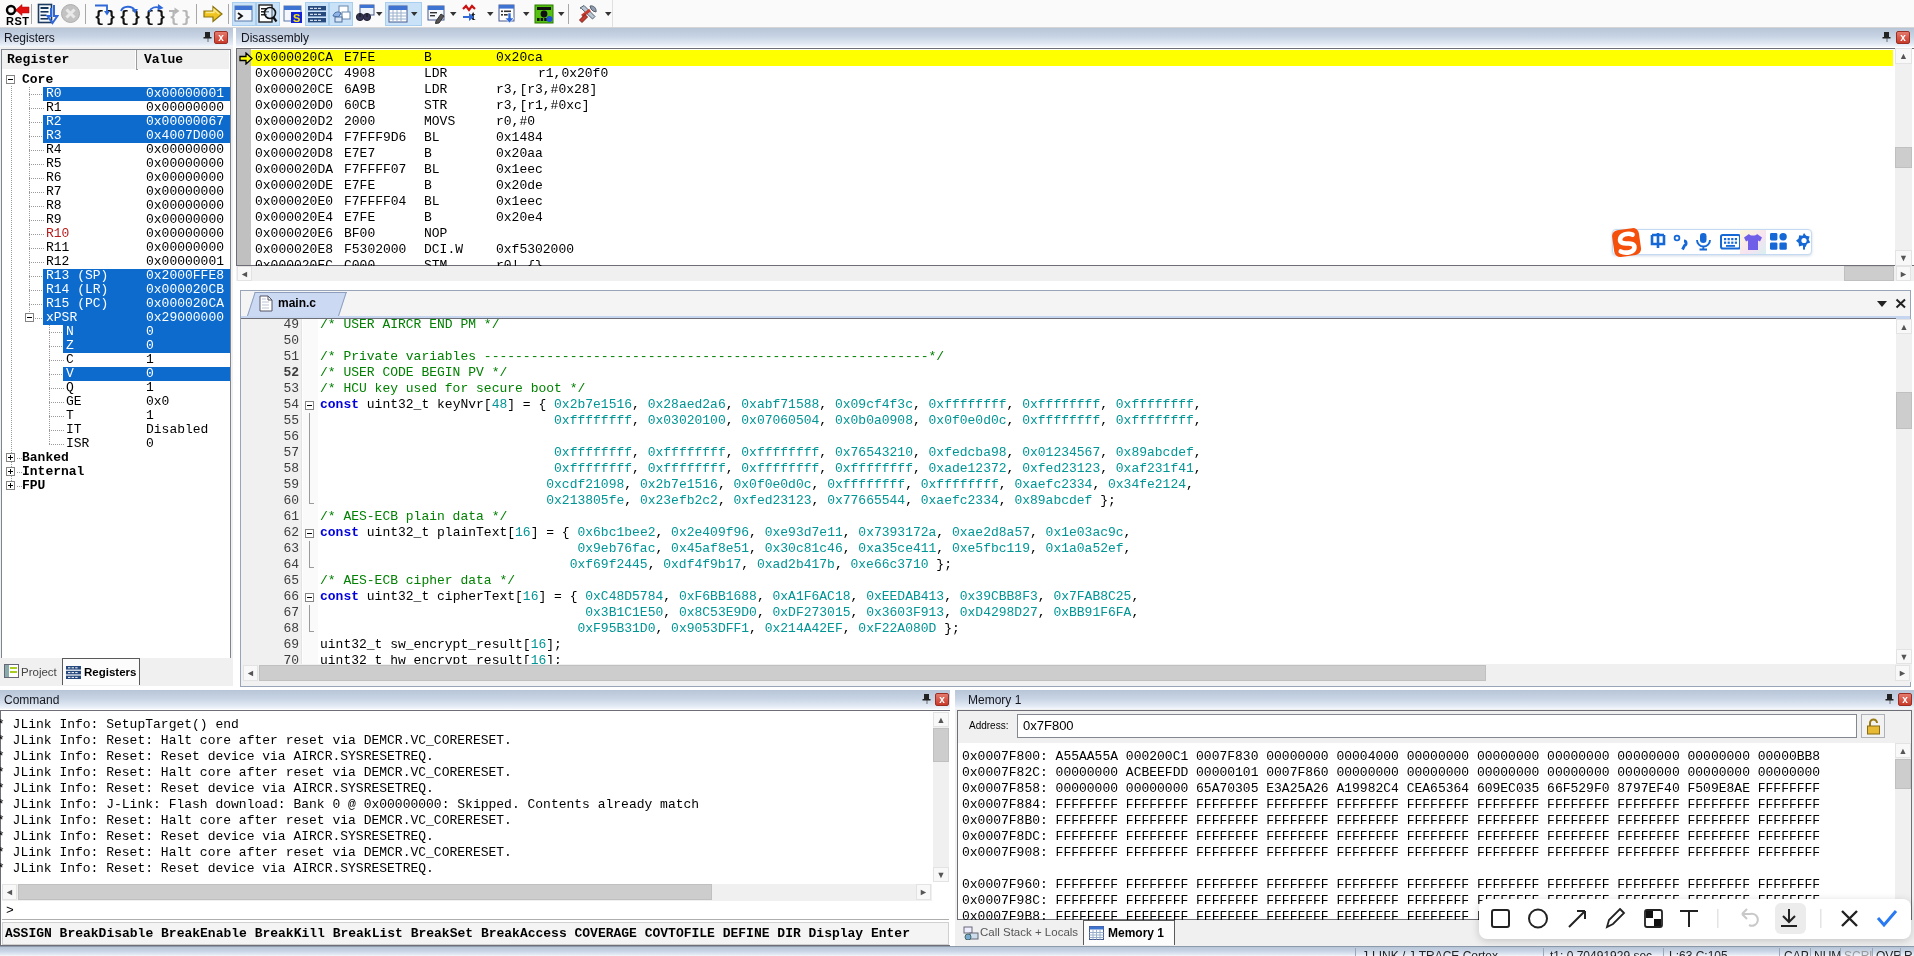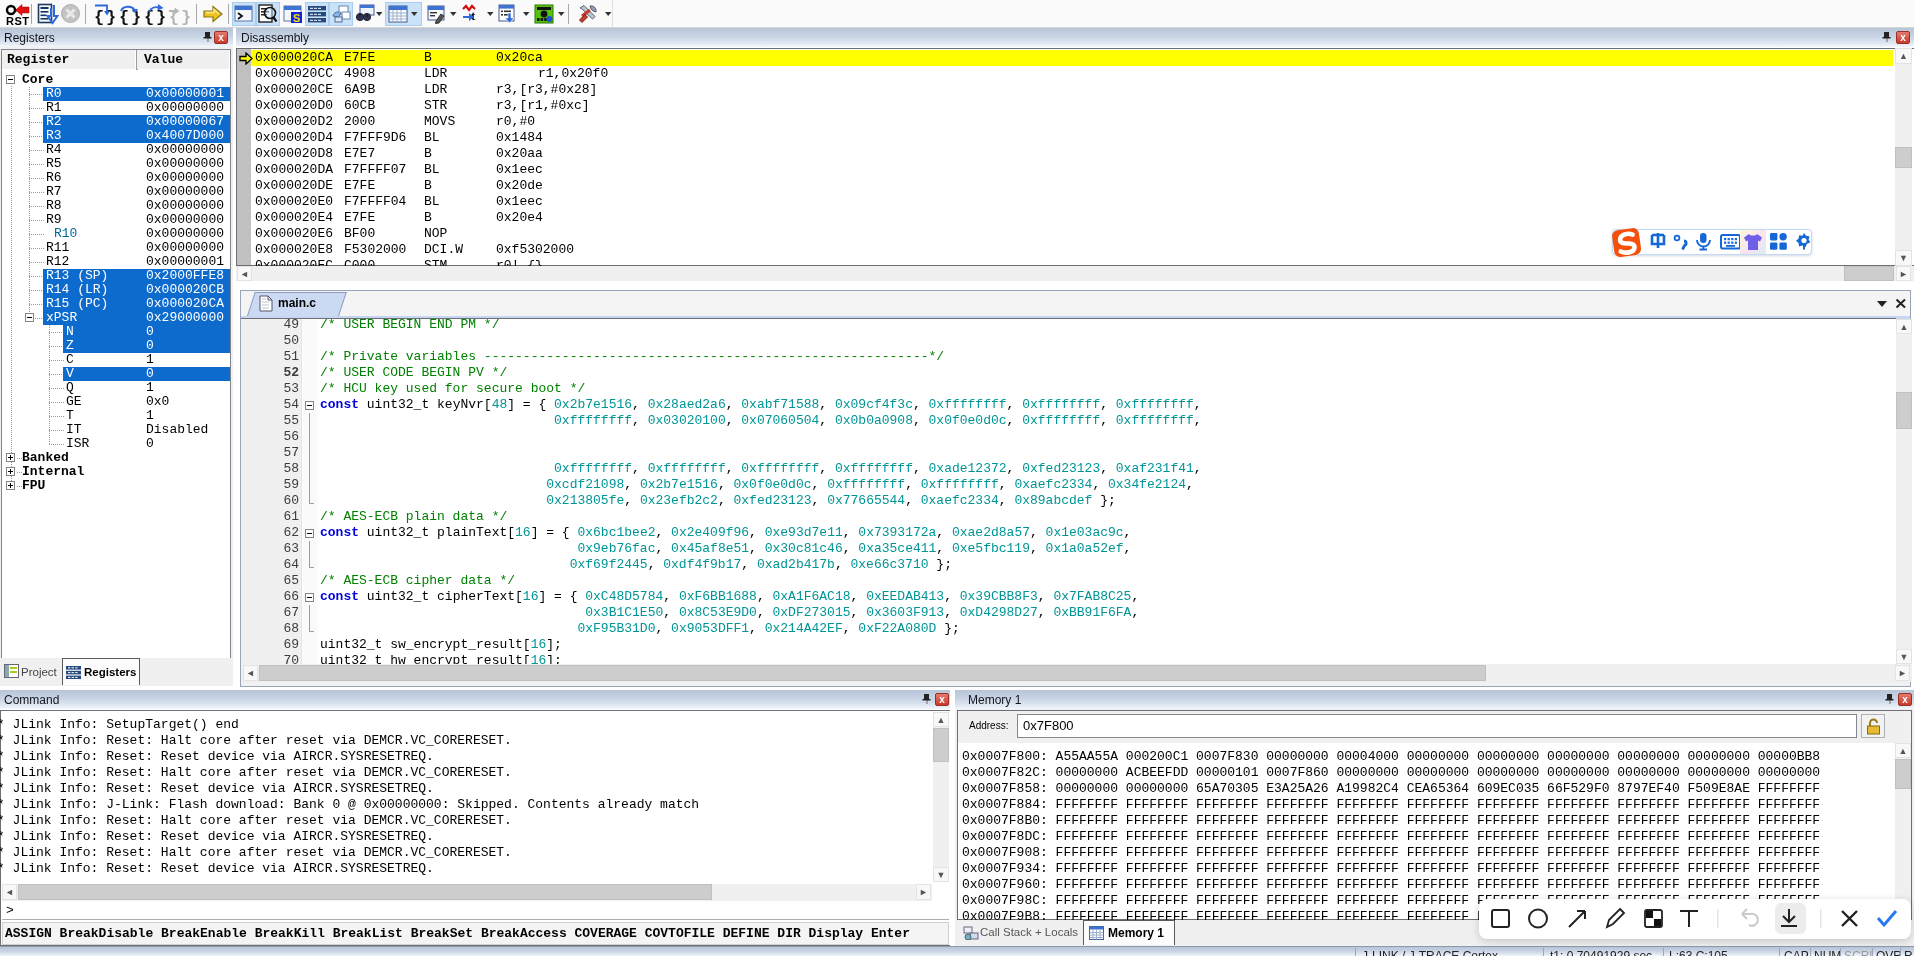--- a/index.html
+++ b/index.html
@@ -244,21 +244,21 @@
 <div class="abs" style="left:27px;top:142px;width:15px;height:1px;background-image:repeating-linear-gradient(90deg,#9a9a9a 0 1px,transparent 1px 2px);"></div>
 <div class="abs mono row14" style="left:44px;top:135px;color:#000;">R7</div>
 <div class="abs mono row14" style="left:144px;top:135px;color:#000;">0x00000000</div>
 <div class="abs" style="left:27px;top:156px;width:15px;height:1px;background-image:repeating-linear-gradient(90deg,#9a9a9a 0 1px,transparent 1px 2px);"></div>
 <div class="abs mono row14" style="left:44px;top:149px;color:#000;">R8</div>
 <div class="abs mono row14" style="left:144px;top:149px;color:#000;">0x00000000</div>
 <div class="abs" style="left:27px;top:170px;width:15px;height:1px;background-image:repeating-linear-gradient(90deg,#9a9a9a 0 1px,transparent 1px 2px);"></div>
 <div class="abs mono row14" style="left:44px;top:163px;color:#000;">R9</div>
 <div class="abs mono row14" style="left:144px;top:163px;color:#000;">0x00000000</div>
 <div class="abs" style="left:27px;top:184px;width:15px;height:1px;background-image:repeating-linear-gradient(90deg,#9a9a9a 0 1px,transparent 1px 2px);"></div>
-<div class="abs mono row14" style="left:52px;top:177px;color:#0369a1;">R10</div>
+<div class="abs mono row14" style="left:44px;top:177px;color:#b91c1c;">R10</div>
 <div class="abs mono row14" style="left:144px;top:177px;color:#000;">0x00000000</div>
 <div class="abs" style="left:27px;top:198px;width:15px;height:1px;background-image:repeating-linear-gradient(90deg,#9a9a9a 0 1px,transparent 1px 2px);"></div>
 <div class="abs mono row14" style="left:44px;top:191px;color:#000;">R11</div>
 <div class="abs mono row14" style="left:144px;top:191px;color:#000;">0x00000000</div>
 <div class="abs" style="left:27px;top:212px;width:15px;height:1px;background-image:repeating-linear-gradient(90deg,#9a9a9a 0 1px,transparent 1px 2px);"></div>
 <div class="abs mono row14" style="left:44px;top:205px;color:#000;">R12</div>
 <div class="abs mono row14" style="left:144px;top:205px;color:#000;">0x00000001</div>
 <div class="abs" style="left:27px;top:226px;width:15px;height:1px;background-image:repeating-linear-gradient(90deg,#9a9a9a 0 1px,transparent 1px 2px);"></div>
 <div class="abs hl" style="left:41px;top:219px;width:187px;height:14px;"></div>
 <div class="abs mono row14" style="left:44px;top:219px;color:#fff;">R13 (SP)</div>
@@ -451,39 +451,40 @@
       <path d="M1 1 L11 1 L6 7 Z" fill="#222"></path>
     </svg>
 <svg class="abs" style="left:1654px;top:7px;" width="12" height="11">
       <path d="M1.5 1.5 L10 9.5 M10 1.5 L1.5 9.5" stroke="#222" stroke-width="2"></path>
     </svg>
 <div class="abs" style="left:0;top:25px;width:1669px;height:3px;background:#c6d5f0;"></div>
 <div class="abs" style="left:0;top:27px;width:1655px;height:346px;border-top:1px solid #6e6e76;background:#fff;">
 <div class="abs" style="left:0;top:0;width:61px;height:345px;background:#f0f0f0;border-right:1px solid #e4e4e4;"></div>
 <div class="abs" style="left:62px;top:0;width:15px;height:345px;background:#fafafa;"></div>
 <div class="ln mono" style="left:2px;top:-2px;">49</div>
-<div class="abs mono" style="left:79px;top:-2px;"><span class="cmt">/* USER BEGIN END PM */</span></div>
+<div class="abs mono" style="left:79px;top:-2px;"><span class="cmt">/* USER AIRCR END PM */</span></div>
 <div class="ln mono" style="left:2px;top:14px;">50</div>
 <div class="ln mono" style="left:2px;top:30px;">51</div>
 <div class="abs mono" style="left:79px;top:30px;"><span class="cmt">/* Private variables ---------------------------------------------------------*/</span></div>
 <div class="ln mono" style="left:2px;top:46px;font-weight:bold;">52</div>
 <div class="abs mono" style="left:79px;top:46px;"><span class="cmt">/* USER CODE BEGIN PV */</span></div>
 <div class="ln mono" style="left:2px;top:62px;">53</div>
 <div class="abs mono" style="left:79px;top:62px;"><span class="cmt">/* HCU key used for secure boot */</span></div>
 <div class="ln mono" style="left:2px;top:78px;">54</div>
 <div class="abs mono" style="left:79px;top:78px;"><span class="kw">const</span> uint32_t keyNvr[<span class="num">48</span>] = { <span class="num">0x2b7e1516</span>, <span class="num">0x28aed2a6</span>, <span class="num">0xabf71588</span>, <span class="num">0x09cf4f3c</span>, <span class="num">0xffffffff</span>, <span class="num">0xffffffff</span>, <span class="num">0xffffffff</span>,</div>
 <div class="abs" style="left:64px;top:82px;width:9px;height:9px;background:#fff;border:1px solid #848484;">
         <div style="position:absolute;left:1px;top:3px;width:5px;height:1px;background:#000;"></div>
       </div>
 <div class="ln mono" style="left:2px;top:94px;">55</div>
 <div class="abs mono" style="left:79px;top:94px;">                              <span class="num">0xffffffff</span>, <span class="num">0x03020100</span>, <span class="num">0x07060504</span>, <span class="num">0x0b0a0908</span>, <span class="num">0x0f0e0d0c</span>, <span class="num">0xffffffff</span>, <span class="num">0xffffffff</span>,</div>
 <div class="abs" style="left:68px;top:94px;width:1px;height:16px;background:#9a9a9a;"></div>
 <div class="ln mono" style="left:2px;top:110px;">56</div>
 <div class="abs" style="left:68px;top:110px;width:1px;height:16px;background:#9a9a9a;"></div>
 <div class="ln mono" style="left:2px;top:126px;">57</div>
+<div class="abs mono" style="left:79px;top:126px;">                              <span class="num">0xffffffff</span>, <span class="num">0xffffffff</span>, <span class="num">0xffffffff</span>, <span class="num">0x76543210</span>, <span class="num">0xfedcba98</span>, <span class="num">0x01234567</span>, <span class="num">0x89abcdef</span>,</div>
 <div class="abs" style="left:68px;top:126px;width:1px;height:16px;background:#9a9a9a;"></div>
 <div class="ln mono" style="left:2px;top:142px;">58</div>
 <div class="abs mono" style="left:79px;top:142px;">                              <span class="num">0xffffffff</span>, <span class="num">0xffffffff</span>, <span class="num">0xffffffff</span>, <span class="num">0xffffffff</span>, <span class="num">0xade12372</span>, <span class="num">0xfed23123</span>, <span class="num">0xaf231f41</span>,</div>
 <div class="abs" style="left:68px;top:142px;width:1px;height:16px;background:#9a9a9a;"></div>
 <div class="ln mono" style="left:2px;top:158px;">59</div>
 <div class="abs mono" style="left:79px;top:158px;">                             <span class="num">0xcdf21098</span>, <span class="num">0x2b7e1516</span>, <span class="num">0x0f0e0d0c</span>, <span class="num">0xffffffff</span>, <span class="num">0xffffffff</span>, <span class="num">0xaefc2334</span>, <span class="num">0x34fe2124</span>,</div>
 <div class="abs" style="left:68px;top:158px;width:1px;height:16px;background:#9a9a9a;"></div>
 <div class="ln mono" style="left:2px;top:174px;">60</div>
 <div class="abs mono" style="left:79px;top:174px;">                             <span class="num">0x213805fe</span>, <span class="num">0x23efb2c2</span>, <span class="num">0xfed23123</span>, <span class="num">0x77665544</span>, <span class="num">0xaefc2334</span>, <span class="num">0x89abcdef</span> };</div>
 <div class="abs" style="left:68px;top:174px;width:1px;height:11px;background:#9a9a9a;"></div>
@@ -587,21 +588,20 @@
         </div>
       </div>
 <div class="abs" style="left:0;top:32px;width:953px;height:176px;background:#fff;">
 <div class="abs mono" style="left:4px;top:6px;">0x0007F800: A55AA55A 000200C1 0007F830 00000000 00004000 00000000 00000000 00000000 00000000 00000000 00000BB8</div>
 <div class="abs mono" style="left:4px;top:22px;">0x0007F82C: 00000000 ACBEEFDD 00000101 0007F860 00000000 00000000 00000000 00000000 00000000 00000000 00000000</div>
 <div class="abs mono" style="left:4px;top:38px;">0x0007F858: 00000000 00000000 65A70305 E3A25A26 A19982C4 CEA65364 609EC035 66F529F0 8797EF40 F509E8AE FFFFFFFF</div>
 <div class="abs mono" style="left:4px;top:54px;">0x0007F884: FFFFFFFF FFFFFFFF FFFFFFFF FFFFFFFF FFFFFFFF FFFFFFFF FFFFFFFF FFFFFFFF FFFFFFFF FFFFFFFF FFFFFFFF</div>
 <div class="abs mono" style="left:4px;top:70px;">0x0007F8B0: FFFFFFFF FFFFFFFF FFFFFFFF FFFFFFFF FFFFFFFF FFFFFFFF FFFFFFFF FFFFFFFF FFFFFFFF FFFFFFFF FFFFFFFF</div>
 <div class="abs mono" style="left:4px;top:86px;">0x0007F8DC: FFFFFFFF FFFFFFFF FFFFFFFF FFFFFFFF FFFFFFFF FFFFFFFF FFFFFFFF FFFFFFFF FFFFFFFF FFFFFFFF FFFFFFFF</div>
 <div class="abs mono" style="left:4px;top:102px;">0x0007F908: FFFFFFFF FFFFFFFF FFFFFFFF FFFFFFFF FFFFFFFF FFFFFFFF FFFFFFFF FFFFFFFF FFFFFFFF FFFFFFFF FFFFFFFF</div>
-<div class="abs mono" style="left:4px;top:118px;">0x0007F934: FFFFFFFF FFFFFFFF FFFFFFFF FFFFFFFF FFFFFFFF FFFFFFFF FFFFFFFF FFFFFFFF FFFFFFFF FFFFFFFF FFFFFFFF</div>
 <div class="abs mono" style="left:4px;top:134px;">0x0007F960: FFFFFFFF FFFFFFFF FFFFFFFF FFFFFFFF FFFFFFFF FFFFFFFF FFFFFFFF FFFFFFFF FFFFFFFF FFFFFFFF FFFFFFFF</div>
 <div class="abs mono" style="left:4px;top:150px;">0x0007F98C: FFFFFFFF FFFFFFFF FFFFFFFF FFFFFFFF FFFFFFFF FFFFFFFF FFFFFFFF FFFFFFFF FFFFFFFF FFFFFFFF FFFFFFFF</div>
 <div class="abs mono" style="left:4px;top:166px;">0x0007F9B8: FFFFFFFF FFFFFFFF FFFFFFFF FFFFFFFF FFFFFFFF FFFFFFFF FFFFFFFF FFFFFFFF FFFFFFFF FFFFFFFF FFFFFFFF</div>
 </div>
 <div class="abs sb" style="left:937px;top:32px;width:16px;height:176px;">
         <div class="sbtn" style="left:0;top:0;width:16px;height:15px;font-size:9px;line-height:14px;">▲</div>
         <div class="sbtn" style="left:0;top:161px;width:16px;height:15px;font-size:9px;line-height:14px;">▼</div>
         <div class="thumb" style="left:0;top:16px;width:16px;height:30px;"></div>
       </div>
 </div>

